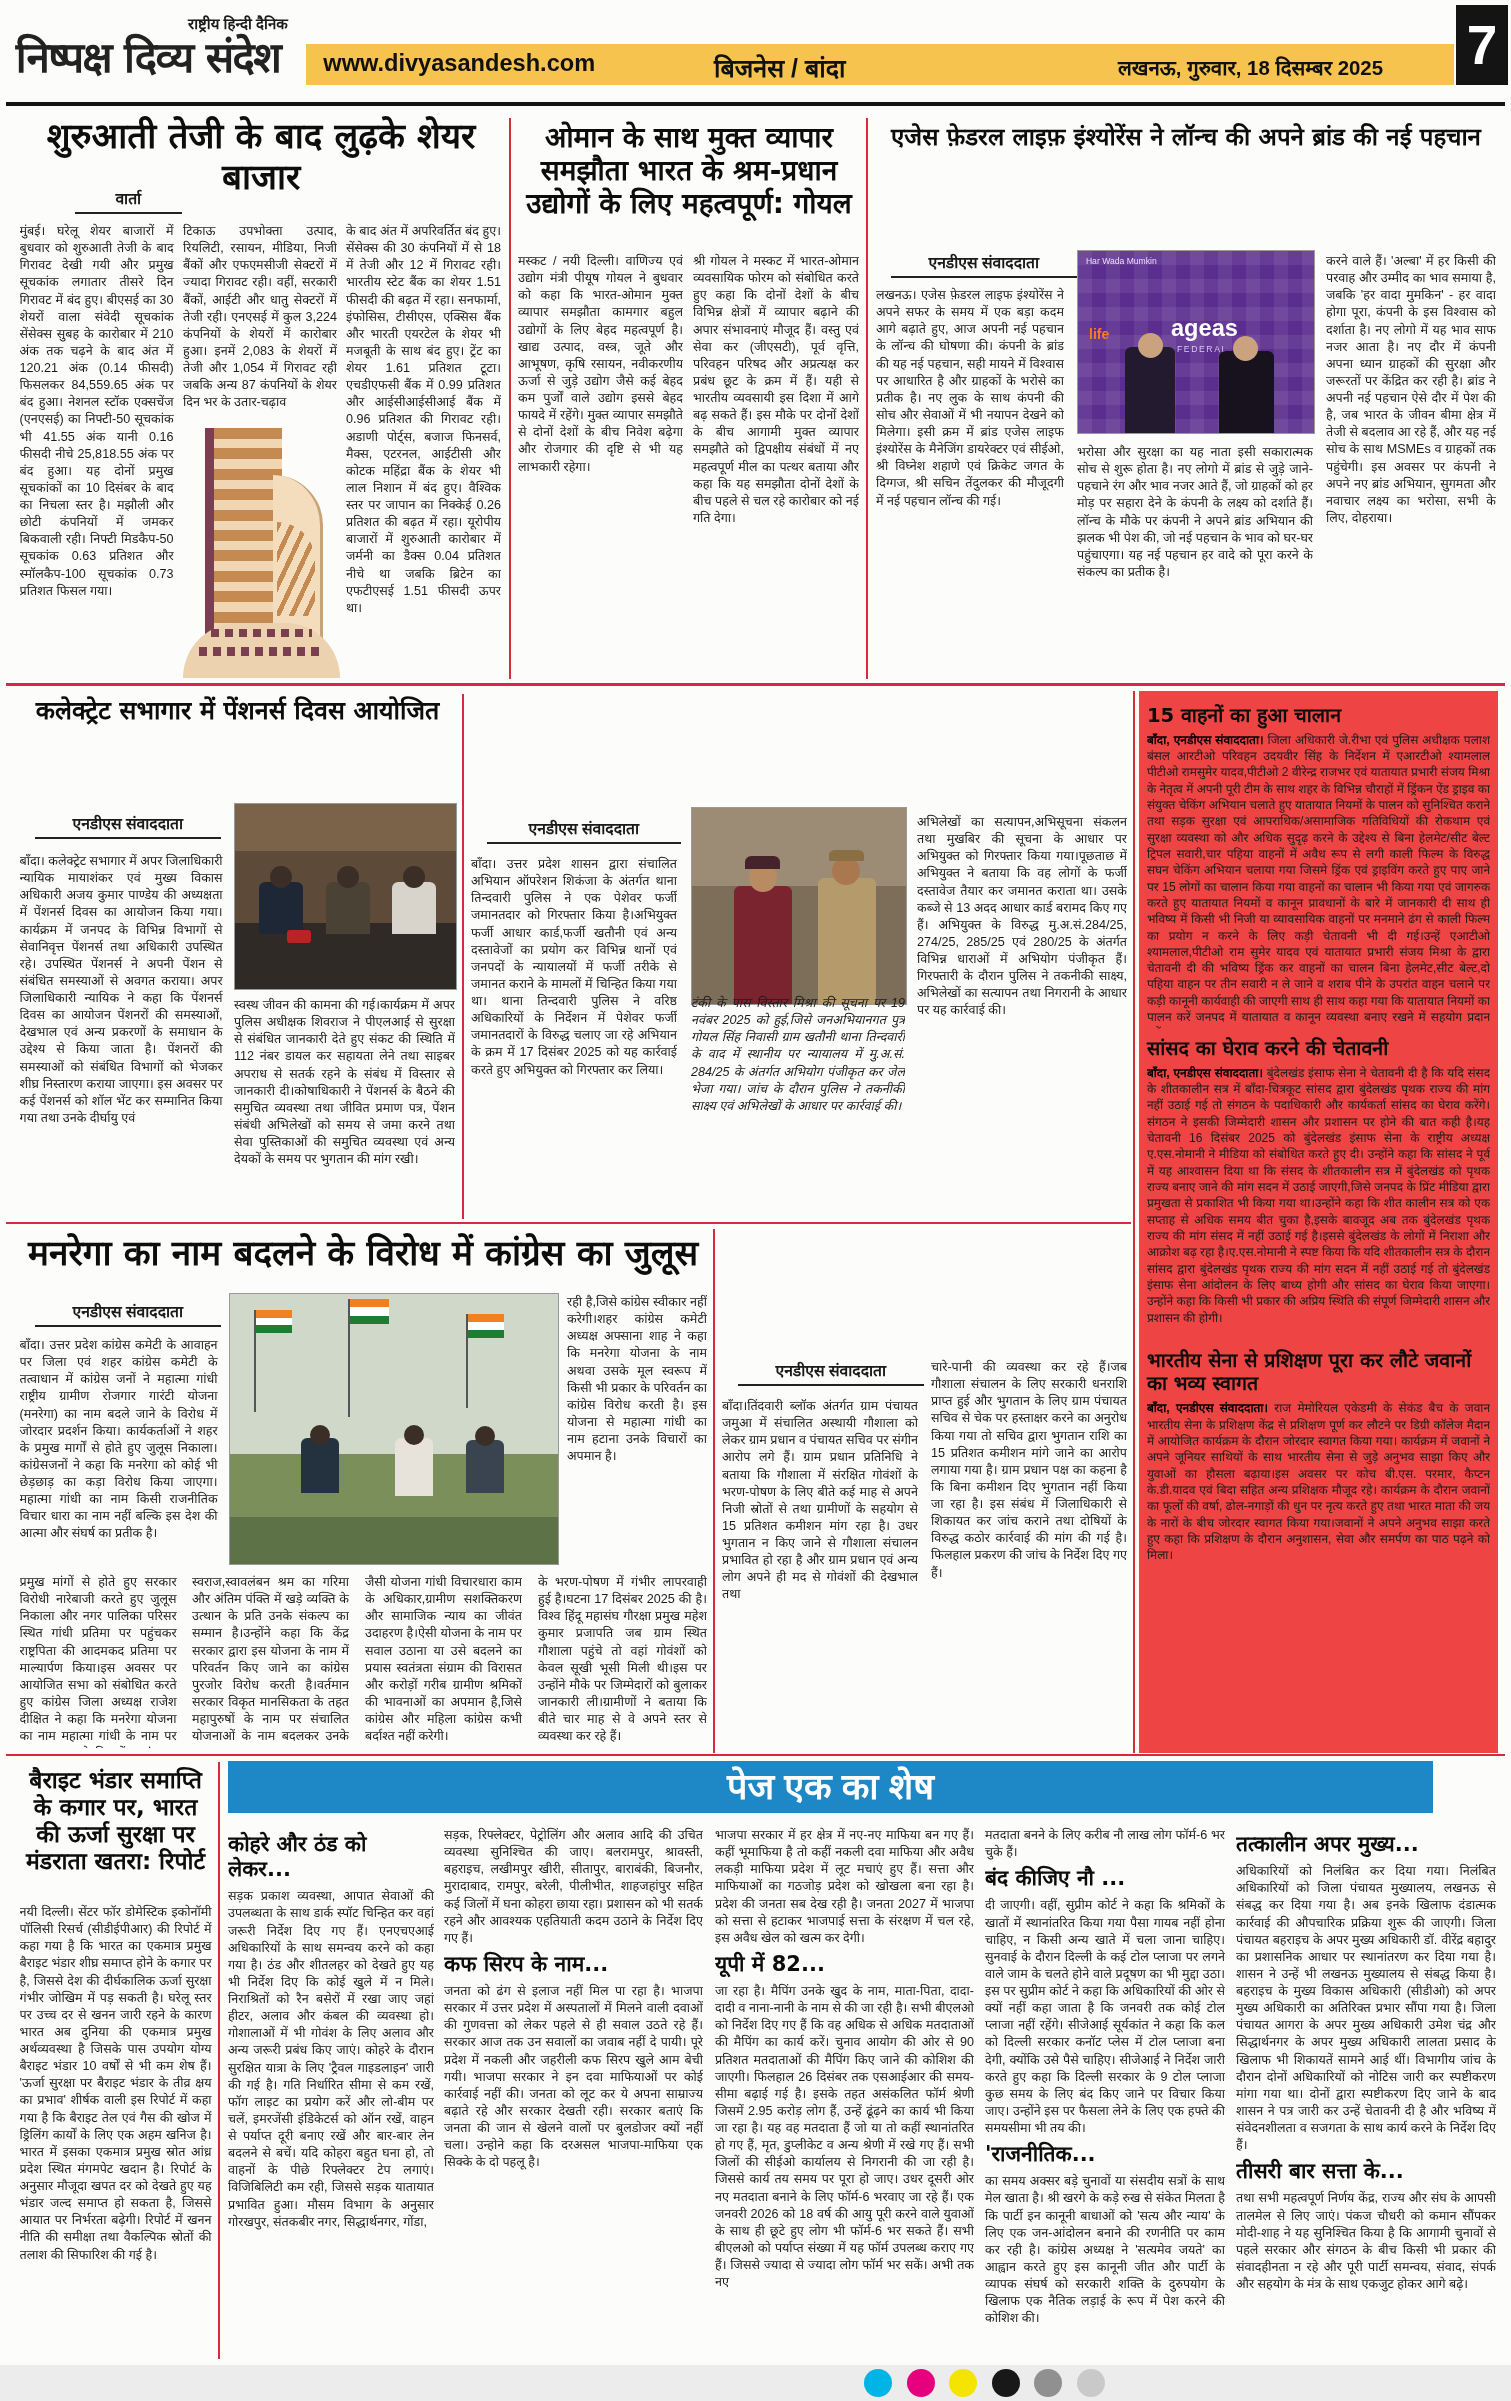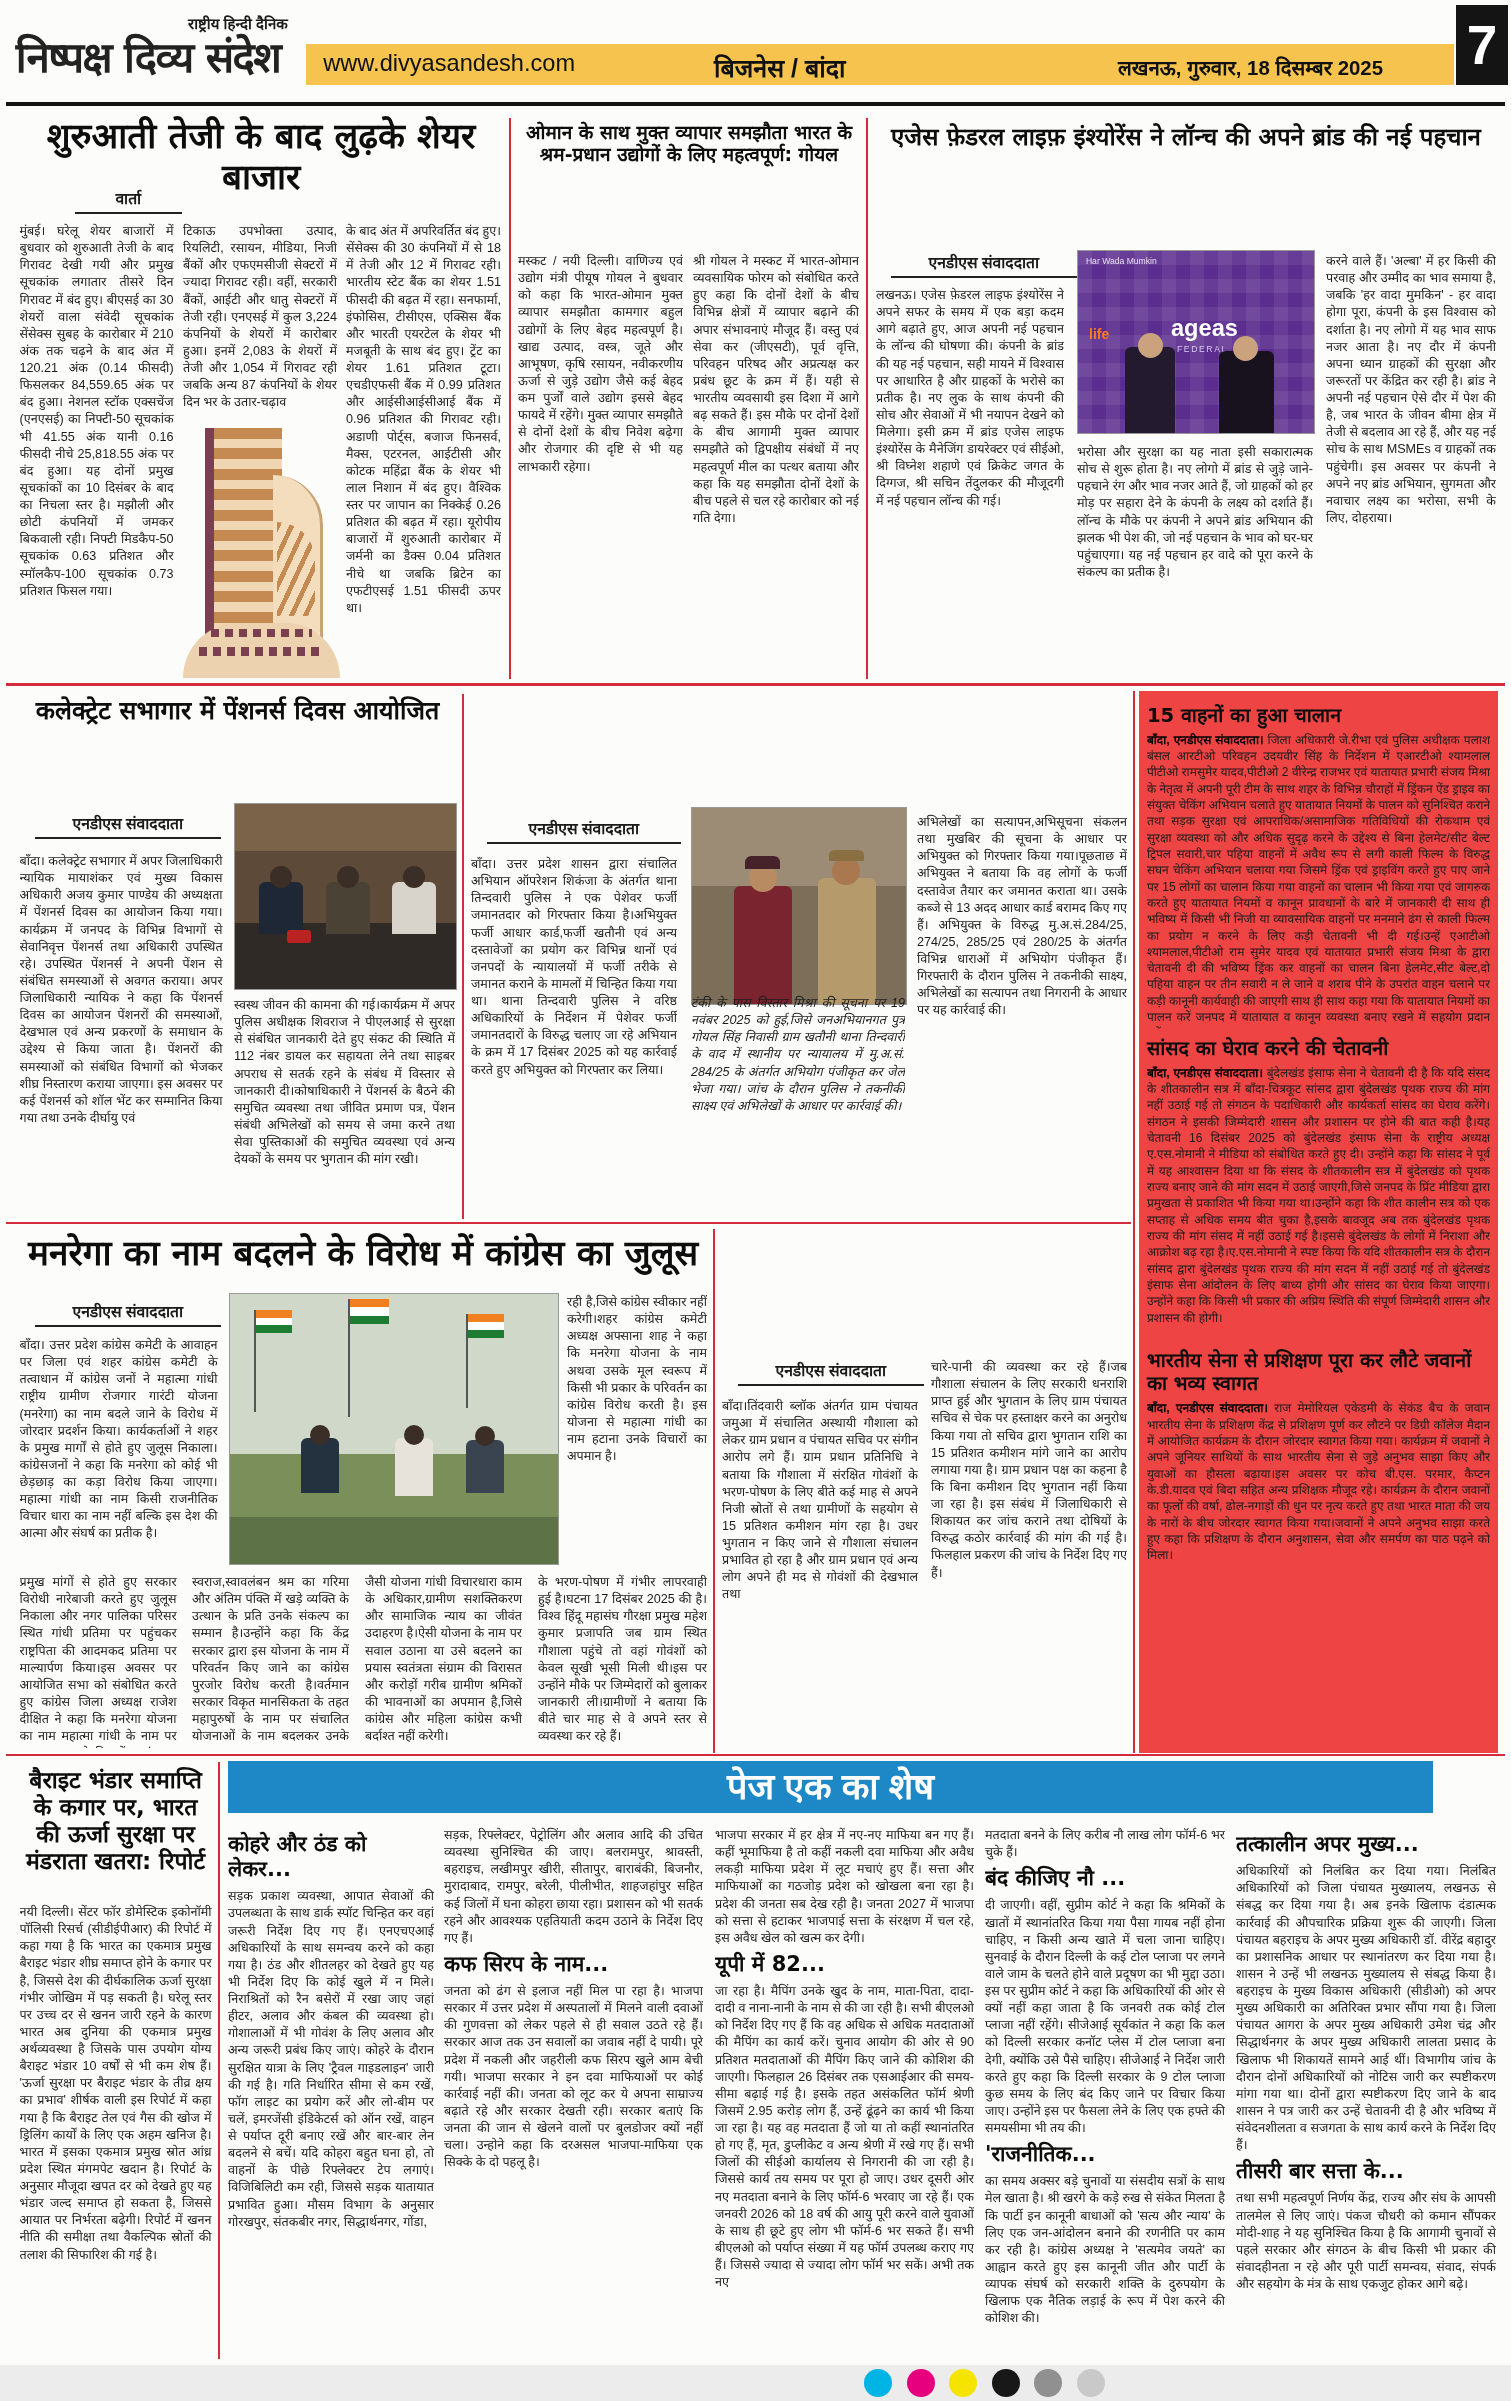--- a/index.html
+++ b/index.html
@@ -26,21 +26,21 @@
 </style>
 </head>
 <body>
 
 <div id="page">
 
   <div class="abs" style="left:188px;top:12.6px;font-size:15px;font-weight:bold;">राष्ट्रीय हिन्दी दैनिक</div>
   <div class="abs" style="left:15.7px;top:27px;width:287px;font-size:42px;font-weight:bold;color:#222;
        font-family:'DejaVu Sans','Liberation Sans',sans-serif;letter-spacing:-1.6px;">निष्पक्ष दिव्य संदेश</div>
   <div class="abs" style="left:306px;top:44px;width:1148px;height:41px;background:#f6c44e;">
-    <span style="position:absolute;left:17.3px;top:6.3px;font-size:23.6px;font-weight:normal;color:#111;">www.divyasandesh.com</span>
+    <span style="position:absolute;left:17.3px;top:6.3px;font-size:23.6px;font-weight:bold;color:#111;">www.divyasandesh.com</span>
     <span style="position:absolute;left:408px;top:5.5px;font-size:25px;font-weight:bold;color:#111;">बिजनेस / बांदा</span>
     <span style="position:absolute;right:71px;top:8.6px;font-size:20.4px;font-weight:bold;color:#111;">लखनऊ, गुरुवार, 18 दिसम्बर 2025</span>
   </div>
   <div class="abs" style="left:1456px;top:4.7px;width:52px;height:80px;background:#141414;color:#fff;
        text-align:center;line-height:80px;font-size:55px;font-weight:bold;">7</div>
   <div class="abs hr-black" style="left:6.3px;top:102px;width:1499px;"></div>
 
   <div class="abs hl" style="left:19.6px;top:116px;width:483px;font-size:35px;">शुरुआती तेजी के बाद लुढ़के शेयर बाजार</div>
   <div class="abs byline" style="left:75px;top:187px;width:94px;">वार्ता</div>
   <div class="abs body" style="left:19.6px;top:223px;width:154px;height:456px;">मुंबई। घरेलू शेयर बाजारों में बुधवार को शुरुआती तेजी के बाद गिरावट देखी गयी और प्रमुख सूचकांक लगातार तीसरे दिन गिरावट में बंद हुए। बीएसई का 30 शेयरों वाला संवेदी सूचकांक सेंसेक्स सुबह के कारोबार में 210 अंक तक चढ़ने के बाद अंत में 120.21 अंक (0.14 फीसदी) फिसलकर 84,559.65 अंक पर बंद हुआ। नेशनल स्टॉक एक्सचेंज (एनएसई) का निफ्टी-50 सूचकांक भी 41.55 अंक यानी 0.16 फीसदी नीचे 25,818.55 अंक पर बंद हुआ। यह दोनों प्रमुख सूचकांकों का 10 दिसंबर के बाद का निचला स्तर है। मझौली और छोटी कंपनियों में जमकर बिकवाली रही। निफ्टी मिडकैप-50 सूचकांक 0.63 प्रतिशत और स्मॉलकैप-100 सूचकांक 0.73 प्रतिशत फिसल गया।</div>
@@ -57,21 +57,21 @@
     <div style="position:absolute;left:0;bottom:0;width:157px;height:55px;background:#ecd2ae;
          border-radius:79px 79px 0 0;"></div>
     <div style="position:absolute;left:15.7px;bottom:22px;width:126px;height:9.4px;background:
          repeating-linear-gradient(to right,#7a4050 0 7.9px,#ecd2ae 7.9px 14px);"></div>
     <div style="position:absolute;left:28px;bottom:41px;width:101px;height:7.9px;background:
          repeating-linear-gradient(to right,#7a4050 0 7.9px,#ecd2ae 7.9px 14px);"></div>
   </div>
 
   <div class="abs vr" style="left:509px;top:118px;height:561px;"></div>
 
-  <div class="abs hl" style="left:518px;top:121px;width:342px;font-size:19px;">ओमान के साथ मुक्त व्यापार समझौता भारत के श्रम-प्रधान उद्योगों के लिए महत्वपूर्ण: गोयल</div>
+  <div class="abs hl" style="left:518px;top:121px;width:342px;font-size:28px;">ओमान के साथ मुक्त व्यापार समझौता भारत के श्रम-प्रधान उद्योगों के लिए महत्वपूर्ण: गोयल</div>
   <div class="abs body" style="left:518px;top:253px;width:165px;height:426px;">मस्कट / नयी दिल्ली। वाणिज्य एवं उद्योग मंत्री पीयूष गोयल ने बुधवार को कहा कि भारत-ओमान मुक्त व्यापार समझौता कामगार बहुल उद्योगों के लिए बेहद महत्वपूर्ण है। खाद्य उत्पाद, वस्त्र, जूते और आभूषण, कृषि रसायन, नवीकरणीय ऊर्जा से जुड़े उद्योग जैसे कई बेहद कम पुर्जों वाले उद्योग इससे बेहद फायदे में रहेंगे। मुक्त व्यापार समझौते से दोनों देशों के बीच निवेश बढ़ेगा और रोजगार की दृष्टि से भी यह लाभकारी रहेगा।</div>
   <div class="abs body" style="left:693px;top:253px;width:166px;height:426px;">श्री गोयल ने मस्कट में भारत-ओमान व्यवसायिक फोरम को संबोधित करते हुए कहा कि दोनों देशों के बीच विभिन्न क्षेत्रों में व्यापार बढ़ाने की अपार संभावनाएं मौजूद हैं। वस्तु एवं सेवा कर (जीएसटी), पूर्व वृत्ति, परिवहन परिषद और अप्रत्यक्ष कर प्रबंध छूट के क्रम में हैं। यही से भारतीय व्यवसायी इस दिशा में आगे बढ़ सकते हैं। इस मौके पर दोनों देशों के बीच आगामी मुक्त व्यापार समझौते को द्विपक्षीय संबंधों में नए महत्वपूर्ण मील का पत्थर बताया और कहा कि यह समझौता दोनों देशों के बीच पहले से चल रहे कारोबार को नई गति देगा।</div>
 
   <div class="abs vr" style="left:866px;top:118px;height:561px;"></div>
 
   <div class="abs hl" style="left:876px;top:123px;width:620px;font-size:24px;">एजेस फ़ेडरल लाइफ़ इंश्योरेंस ने लॉन्च की अपने ब्रांड की नई पहचान</div>
   <div class="abs byline" style="left:891px;top:251px;width:173px;">एनडीएस संवाददाता</div>
   <div class="abs photo" style="left:1077px;top:250px;width:236px;height:182px;background:#5b2d8e;">
     <div style="position:absolute;left:0;top:0;width:100%;height:100%;background:
          repeating-linear-gradient(0deg,rgba(255,255,255,.07) 0 14px,transparent 14px 28px),

